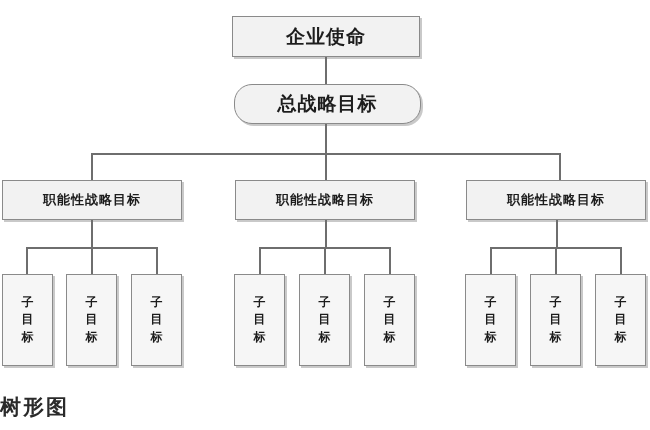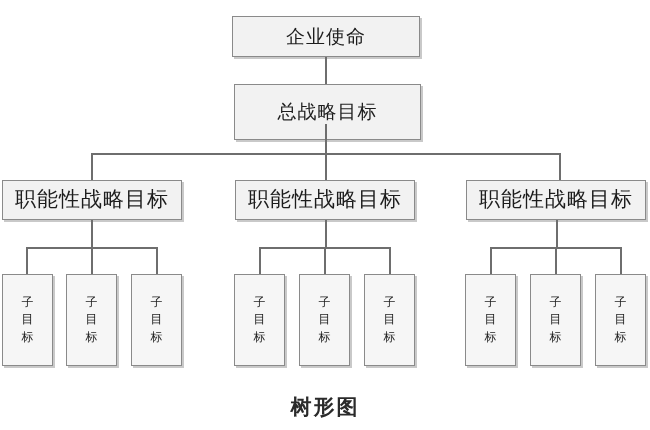--- a/index.html
+++ b/index.html
@@ -30,73 +30,73 @@
   .node {
     position: absolute;
     box-sizing: border-box;
     background: #f2f2f2;
     border: 1px solid #8a8a8a;
     box-shadow: 2px 2px 0 #c9c9c9;
     display: flex;
     align-items: center;
     justify-content: center;
     color: #1d1d1d;
+    font-weight: bold;
   }
   .node-label {
     display: block;
     text-align: center;
     line-height: 1.12;
     letter-spacing: 1px;
     white-space: nowrap;
   }
   .level-1 {
     font-size: 19px;
   }
   .level-2 {
     font-size: 19px;
   }
   .level-3 {
-    font-size: 21px;
+    font-size: 13px;
   }
   
   .leaf {
     background: #f6f6f6;
   }
   .leaf .node-label {
     font-size: 12px;
     line-height: 1.45;
     letter-spacing: 0;
     white-space: normal;
     width: 1.1em;
     word-break: break-all;
   }
   
   .caption {
     position: absolute;
     left: 0;
     right: 0;
-    text-align: center;
     font-size: 21px;
     font-weight: bold;
     color: #2a2a2a;
     letter-spacing: 2px;
   }
 </style>
 </head>
 <body>
 
 <div id="canvas">
 
   <div class="node level-1" style="left:232px; top:16px; width:188px; height:41px;">
     <span class="node-label">企业使命</span>
   </div>
 
   <div class="line vline" style="left:325px; top:57px; height:27px;"></div>
 
-  <div class="node level-2" style="left:234px; top:84px; width:187px; height:56px;">
+  <div class="node level-2" style="left:234px; top:84px; width:187px; height:40px;border-radius:18px;">
     <span class="node-label">总战略目标</span>
   </div>
 
   <div class="line vline" style="left:325px; top:124px; height:30px;"></div>
 
   <div class="line hline" style="left:91px; top:153px; width:470px;"></div>
 
   <div class="line vline" style="left:91px; top:153px; height:28px;"></div>
   <div class="line vline" style="left:325px; top:153px; height:28px;"></div>
   <div class="line vline" style="left:559px; top:153px; height:28px;"></div>

